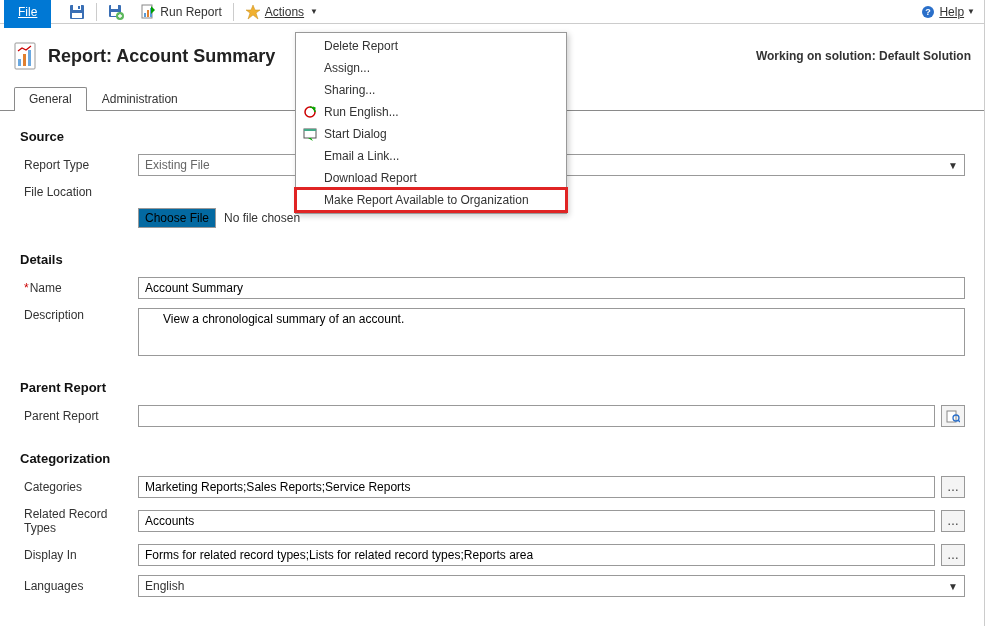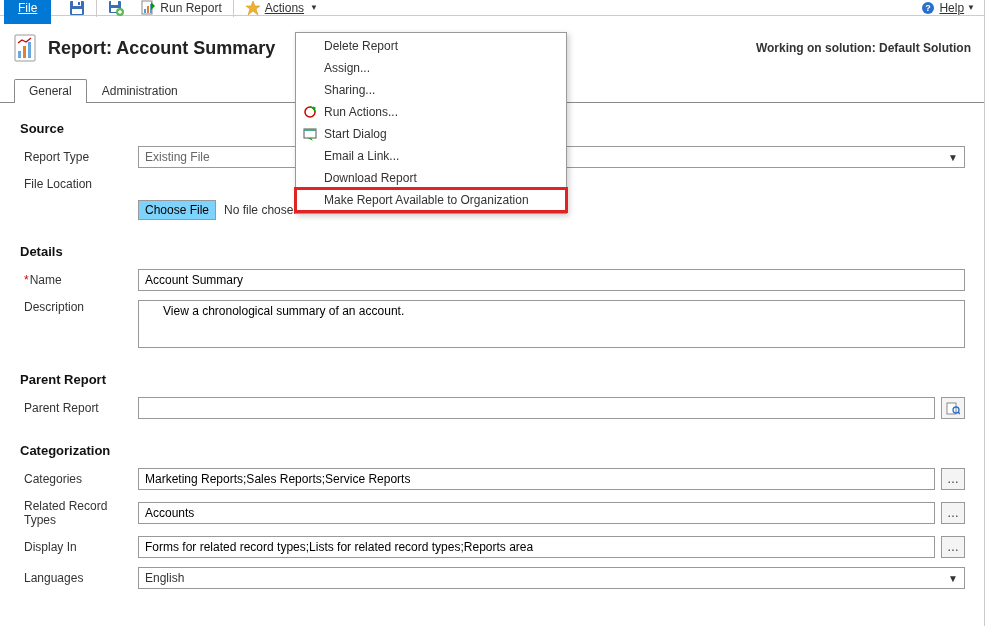--- a/index.html
+++ b/index.html
@@ -1,18 +1,18 @@
 <!DOCTYPE html>
 <html><head>
   <meta charset="utf-8">
   <style>
     * { box-sizing: border-box; margin: 0; padding: 0; }
     body { font-family: "Segoe UI", Tahoma, sans-serif; font-size: 12px; color: #333; background: #fff; width: 985px; height: 626px; overflow: hidden; position: relative; }
     
-    .toolbar { display: flex; align-items: center; height: 16px; border-bottom: 1px solid #ccc; padding: 4px 4px; position: relative; }
+    .toolbar { display: flex; align-items: center; height: 24px; border-bottom: 1px solid #ccc; padding: 4px 4px; position: relative; }
     .file-btn { background: #0078d4; color: #fff; padding: 6px 14px; font-size: 12px; height: 32px; display: flex; align-items: center; cursor: pointer; margin-right: 10px; }
     .tb-item { display: flex; align-items: center; gap: 4px; padding: 4px 8px; cursor: pointer; font-size: 12px; }
     .tb-icon { width: 16px; height: 16px; display:inline-flex; align-items:center; justify-content:center; }
     .tb-sep { width: 1px; height: 18px; background: #ccc; margin: 0 3px; }
     .actions-btn .caret { font-size: 8px; margin-left: 2px; }
     .help-area { margin-left: auto; display: flex; align-items: center; gap: 3px; cursor: pointer; padding-right: 6px; }
     
     .header-row { display: flex; align-items: center; justify-content: space-between; padding: 18px 14px 10px 14px; }
     .header-left { display: flex; align-items: center; gap: 10px; }
     .report-icon { width: 24px; height: 28px; }
@@ -29,21 +29,21 @@
     .section-title:first-child { margin-top: 4px; }
     .row { display: flex; align-items: center; margin: 9px 0; }
     .row.align-top { align-items: flex-start; }
     .label-col { width: 118px; flex-shrink: 0; font-size: 12px; color: #333; padding-left: 4px; }
     .req::before { content: "*"; color: #c00; margin-right: 1px; }
     .field-col { flex: 1; display: flex; align-items: center; gap: 6px; }
     .txt-input { width: 100%; border: 1px solid #999; padding: 3px 6px; font-size: 12px; height: 22px; font-family: inherit; }
     .txt-area { width: 100%; border: 1px solid #999; padding: 3px 24px; font-size: 12px; height: 48px; font-family: inherit; resize: none; }
     .select-wrap { width: 100%; border: 1px solid #999; display: flex; align-items: center; justify-content: space-between; padding: 0 6px; height: 22px; font-size: 12px; color: #666; cursor:pointer; }
     .select-wrap .caret { font-size: 10px; color:#333;}
-    .file-btn-input { border: 1px solid #999; background: #7dd3fc; padding: 2px 6px; font-size: 12px; cursor: pointer; }
+    .file-btn-input { border: 1px solid #999; background: #0369a1; padding: 2px 6px; font-size: 12px; cursor: pointer; }
     .file-status { font-size: 12px; color: #333; margin-left: 4px; }
     .lookup-btn, .ellipsis-btn { width: 24px; height: 22px; border: 1px solid #999; background: #f4f4f4; display: flex; align-items: center; justify-content: center; cursor: pointer; flex-shrink: 0; }
     .lookup-input { flex:1; border:1px solid #999; height:22px; padding:3px 6px; font-size:12px; }
     
     .dropdown-menu { position: absolute; top: 32px; left: 295px; width: 272px; background: #fff; border: 1px solid #999; box-shadow: 2px 2px 6px rgba(0,0,0,0.2); z-index: 100; padding: 2px 0; }
     .menu-item { display: flex; align-items: center; gap: 8px; padding: 4px 10px 4px 28px; font-size: 12px; cursor: pointer; position: relative; }
     .menu-item .mi-icon { position: absolute; left: 6px; width: 16px; height: 16px; display:flex;align-items:center;justify-content:center;}
     .menu-item.highlighted { outline: 3px solid #e02424; outline-offset: -1px; }
     
     .underline { text-decoration: underline; }
@@ -123,21 +123,21 @@
       <span>Sharing...</span>
     </div>
   <div class="menu-item">
     <span class="mi-icon">
         <svg width="14" height="14" viewBox="0 0 14 14">
           <circle cx="7" cy="7" r="5" fill="none" stroke="#c00" stroke-width="1.5"></circle>
           <path d="M7 2 a5 5 0 0 1 5 5" fill="none" stroke="#0a0" stroke-width="1.5"></path>
           <path d="M10 2 l2 1 l-1 2" fill="none" stroke="#0a0" stroke-width="1.3"></path>
         </svg>
       </span>
-    <span>Run Actions...</span>
+    <span>Run English...</span>
   </div>
   <div class="menu-item">
     <span class="mi-icon">
         <svg width="14" height="14" viewBox="0 0 14 14">
           <rect x="1" y="2" width="12" height="9" fill="#fff" stroke="#555"></rect>
           <rect x="1" y="2" width="12" height="2" fill="#4a8"></rect>
           <path d="M5 11 l3 0 l2 3 z" fill="#0a0"></path>
         </svg>
       </span>
     <span>Start Dialog</span>

